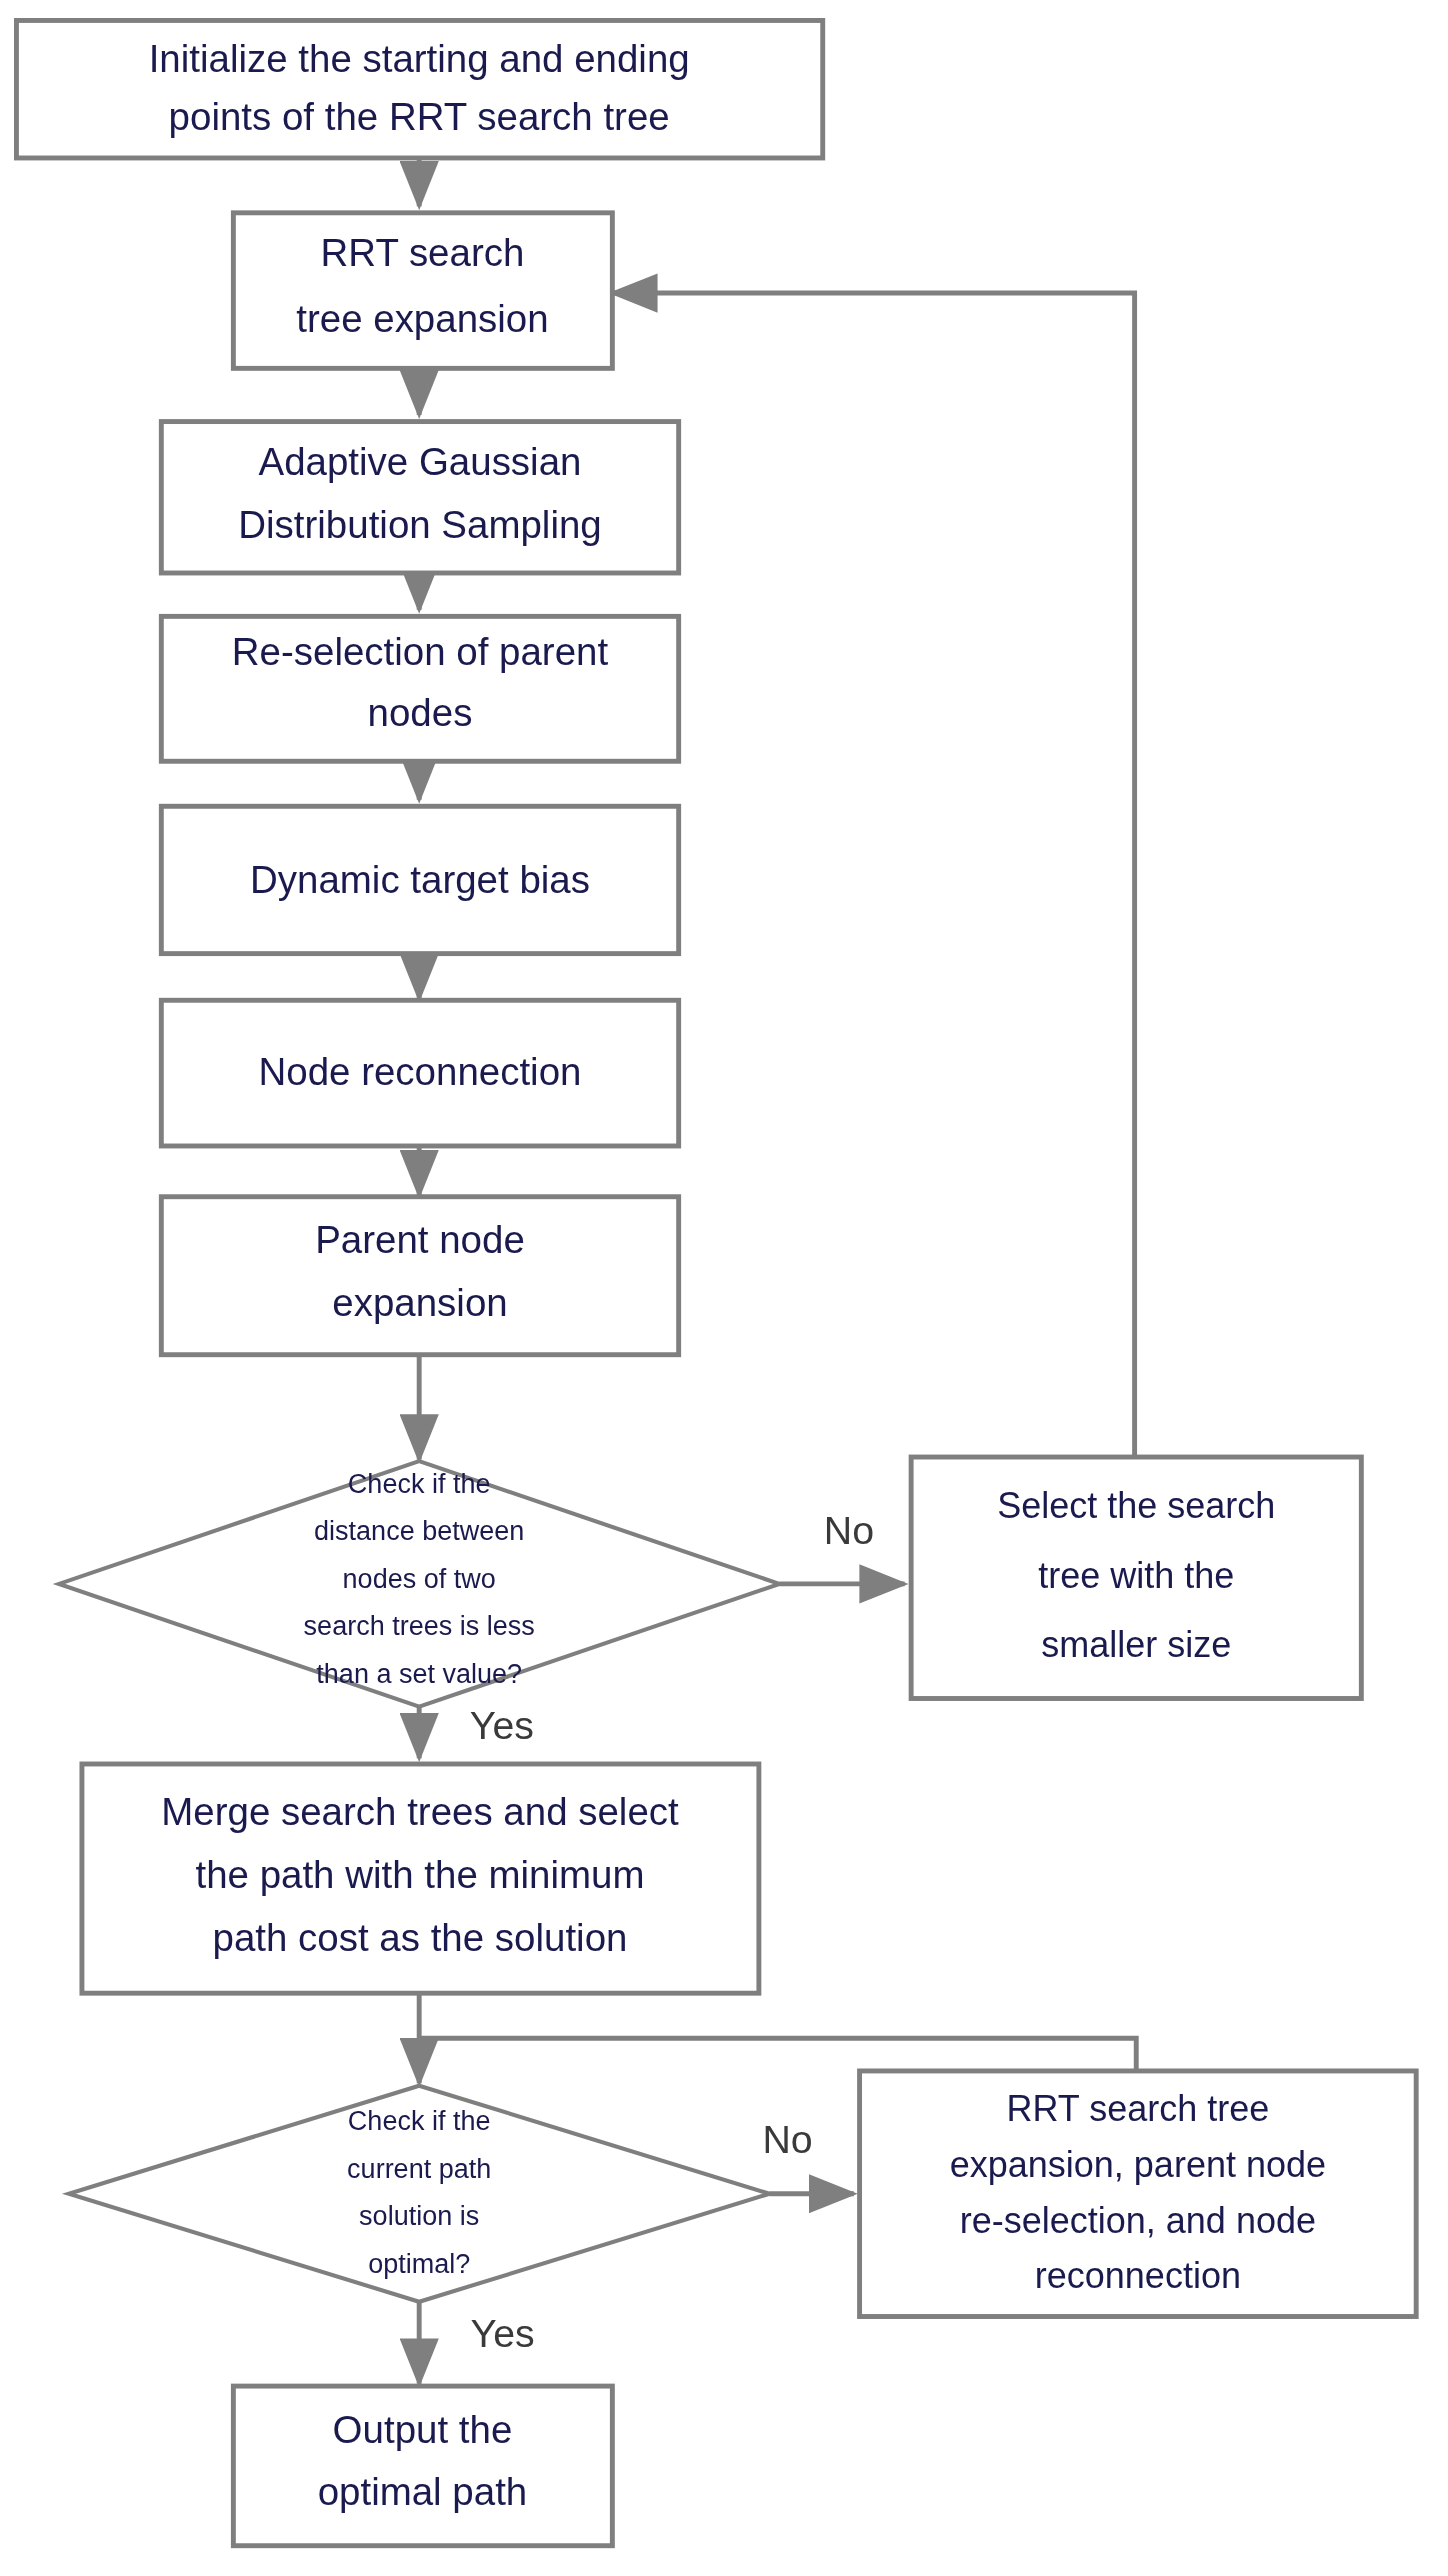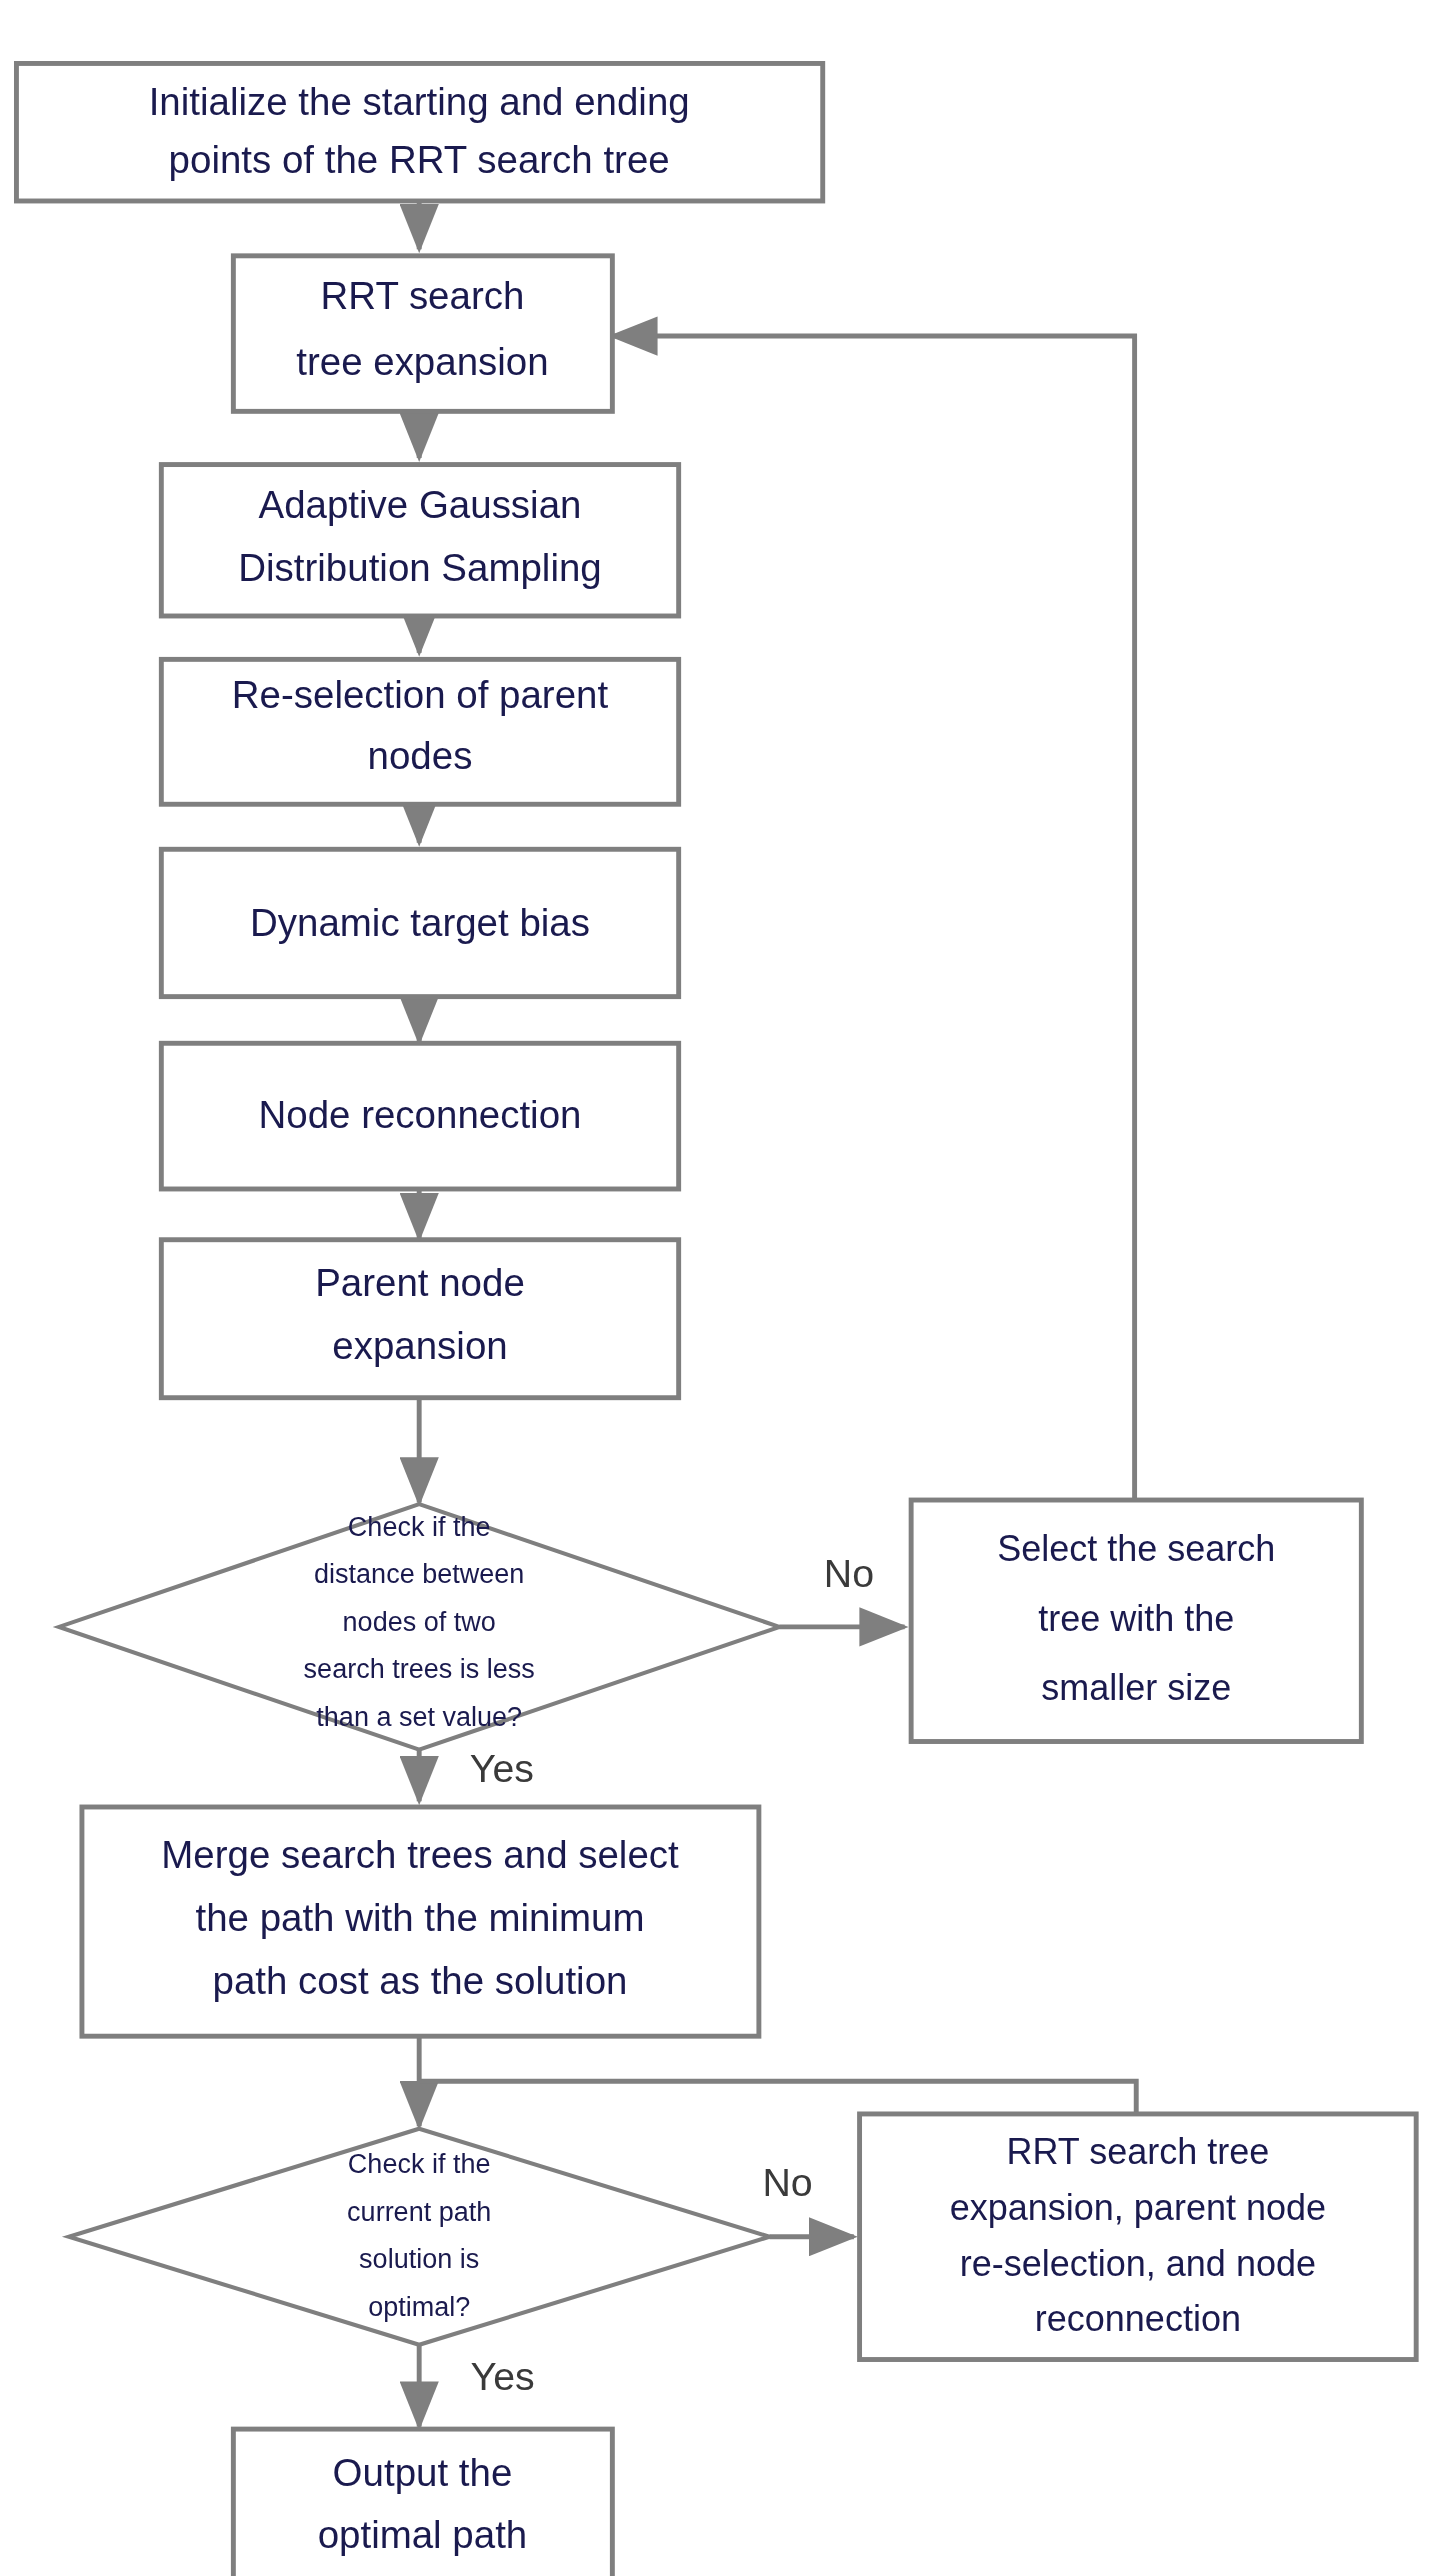--- a/index.html
+++ b/index.html
@@ -1,17 +1,17 @@
 <!DOCTYPE html>
 <html style="font-size:13px"><head>
 <meta charset="utf-8">
 <style>
   html,body{margin:0;padding:0;background:#ffffff;}
   body{width:1449px;height:2576px;overflow:hidden;font-family:"Liberation Sans",sans-serif;}
-  #stage{position:relative;width:1449px;height:1924px;background:#fff;margin-top:43px;}
+  #stage{position:relative;width:1449px;height:1924px;background:#fff;}
   svg#flow{position:absolute;left:0;top:0;width:1449px;height:2576px;display:block;}
   .proc-rect{fill:#ffffff;stroke:#7f7f7f;stroke-width:6;}
   .dec-poly{fill:#ffffff;stroke:#7f7f7f;stroke-width:5;}
   .conn{stroke:#7f7f7f;stroke-width:6;fill:none;}
   .node-text{fill:#1a1a4e;font-family:"Liberation Sans",sans-serif;text-anchor:middle;dominant-baseline:middle;}
   .t-lg{font-size:47px;}
   .t-md{font-size:44px;}
   .t-sm{font-size:33px;}
   .edge-label{fill:#3a3a3a;font-family:"Liberation Sans",sans-serif;font-size:48px;text-anchor:middle;dominant-baseline:middle;}
 </style>

